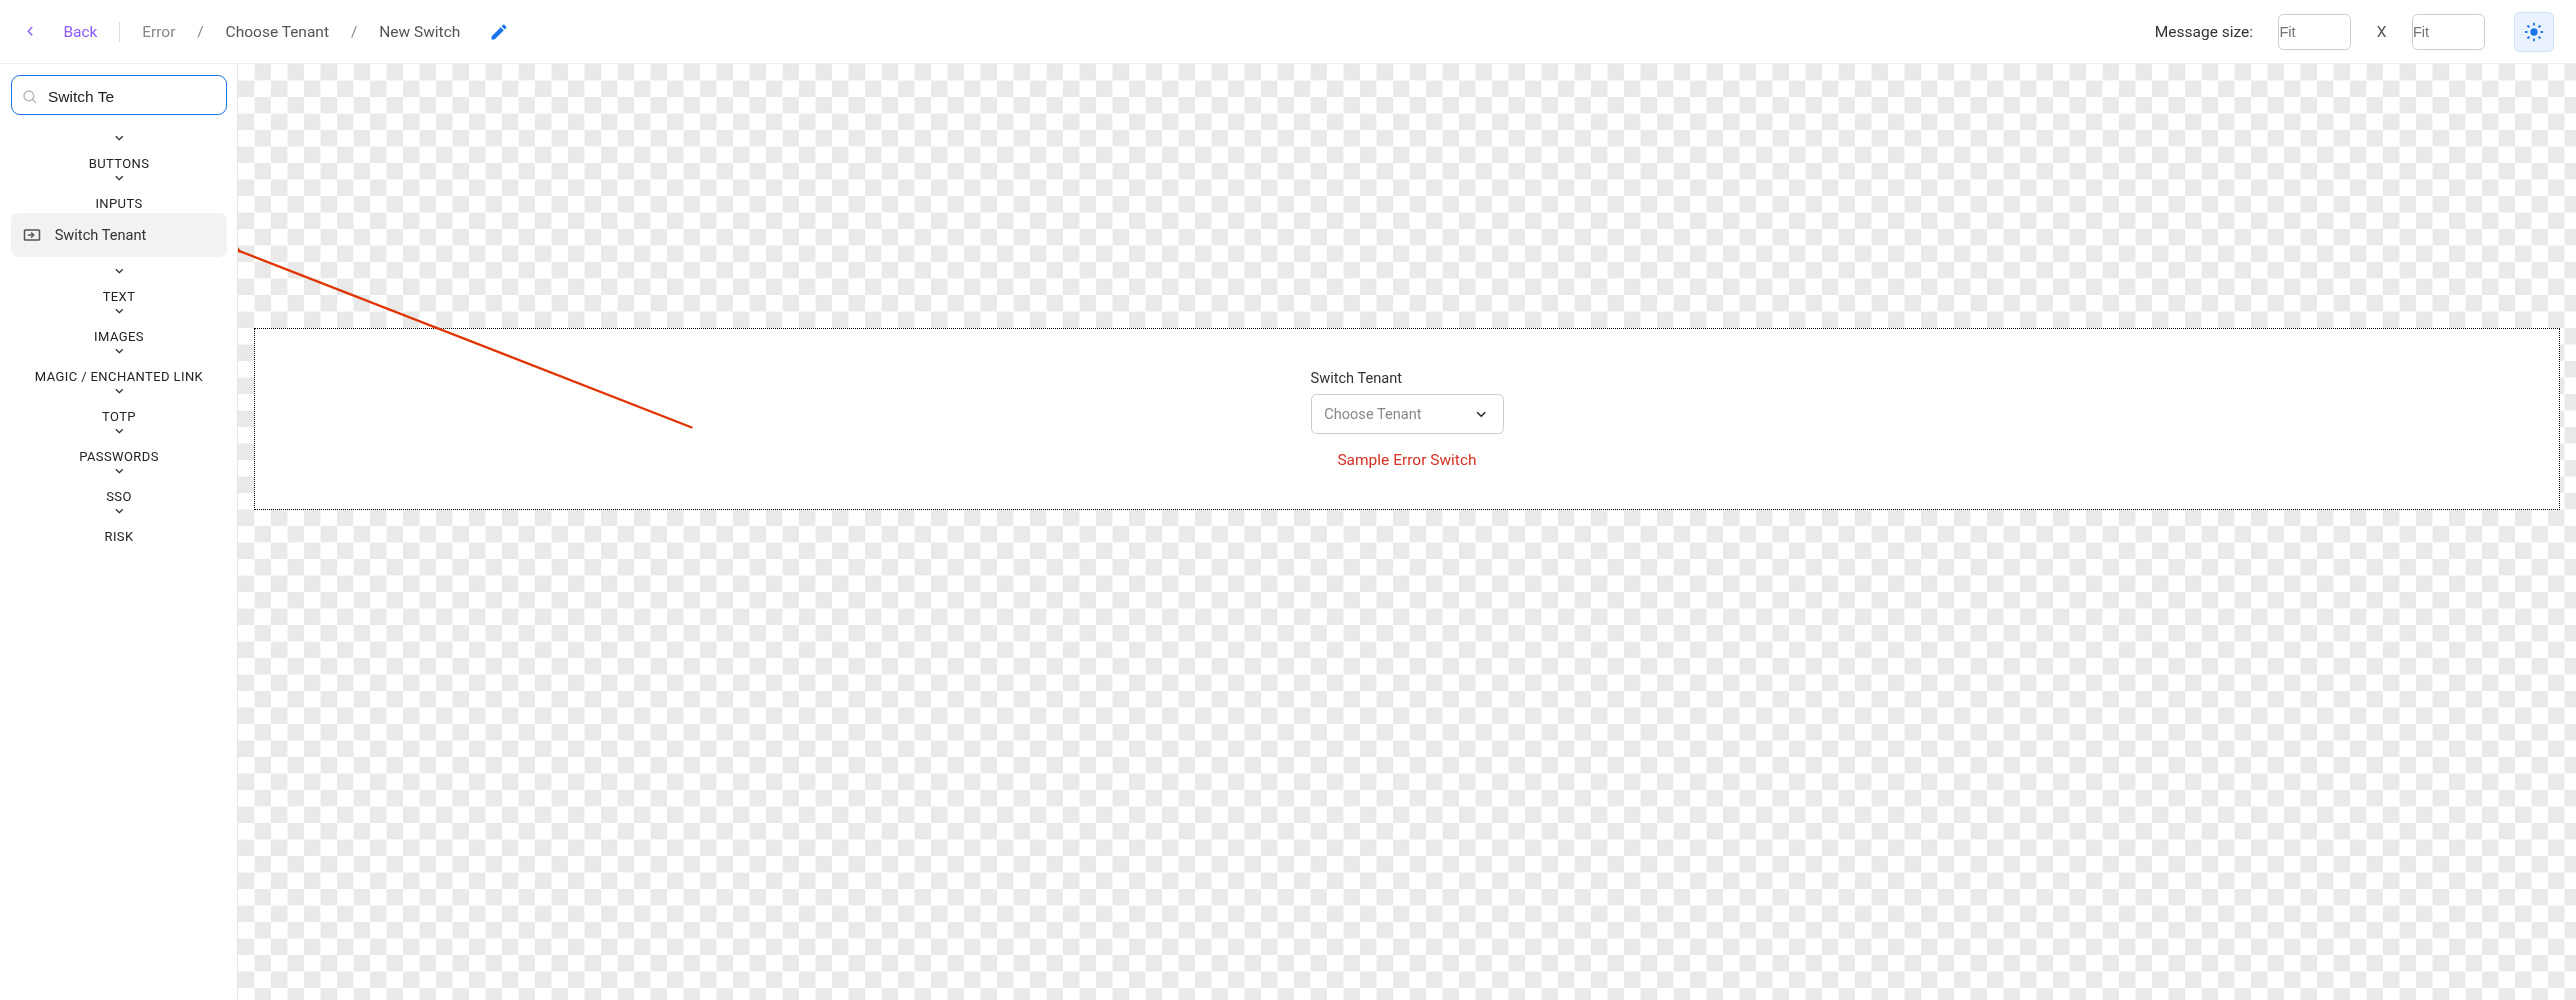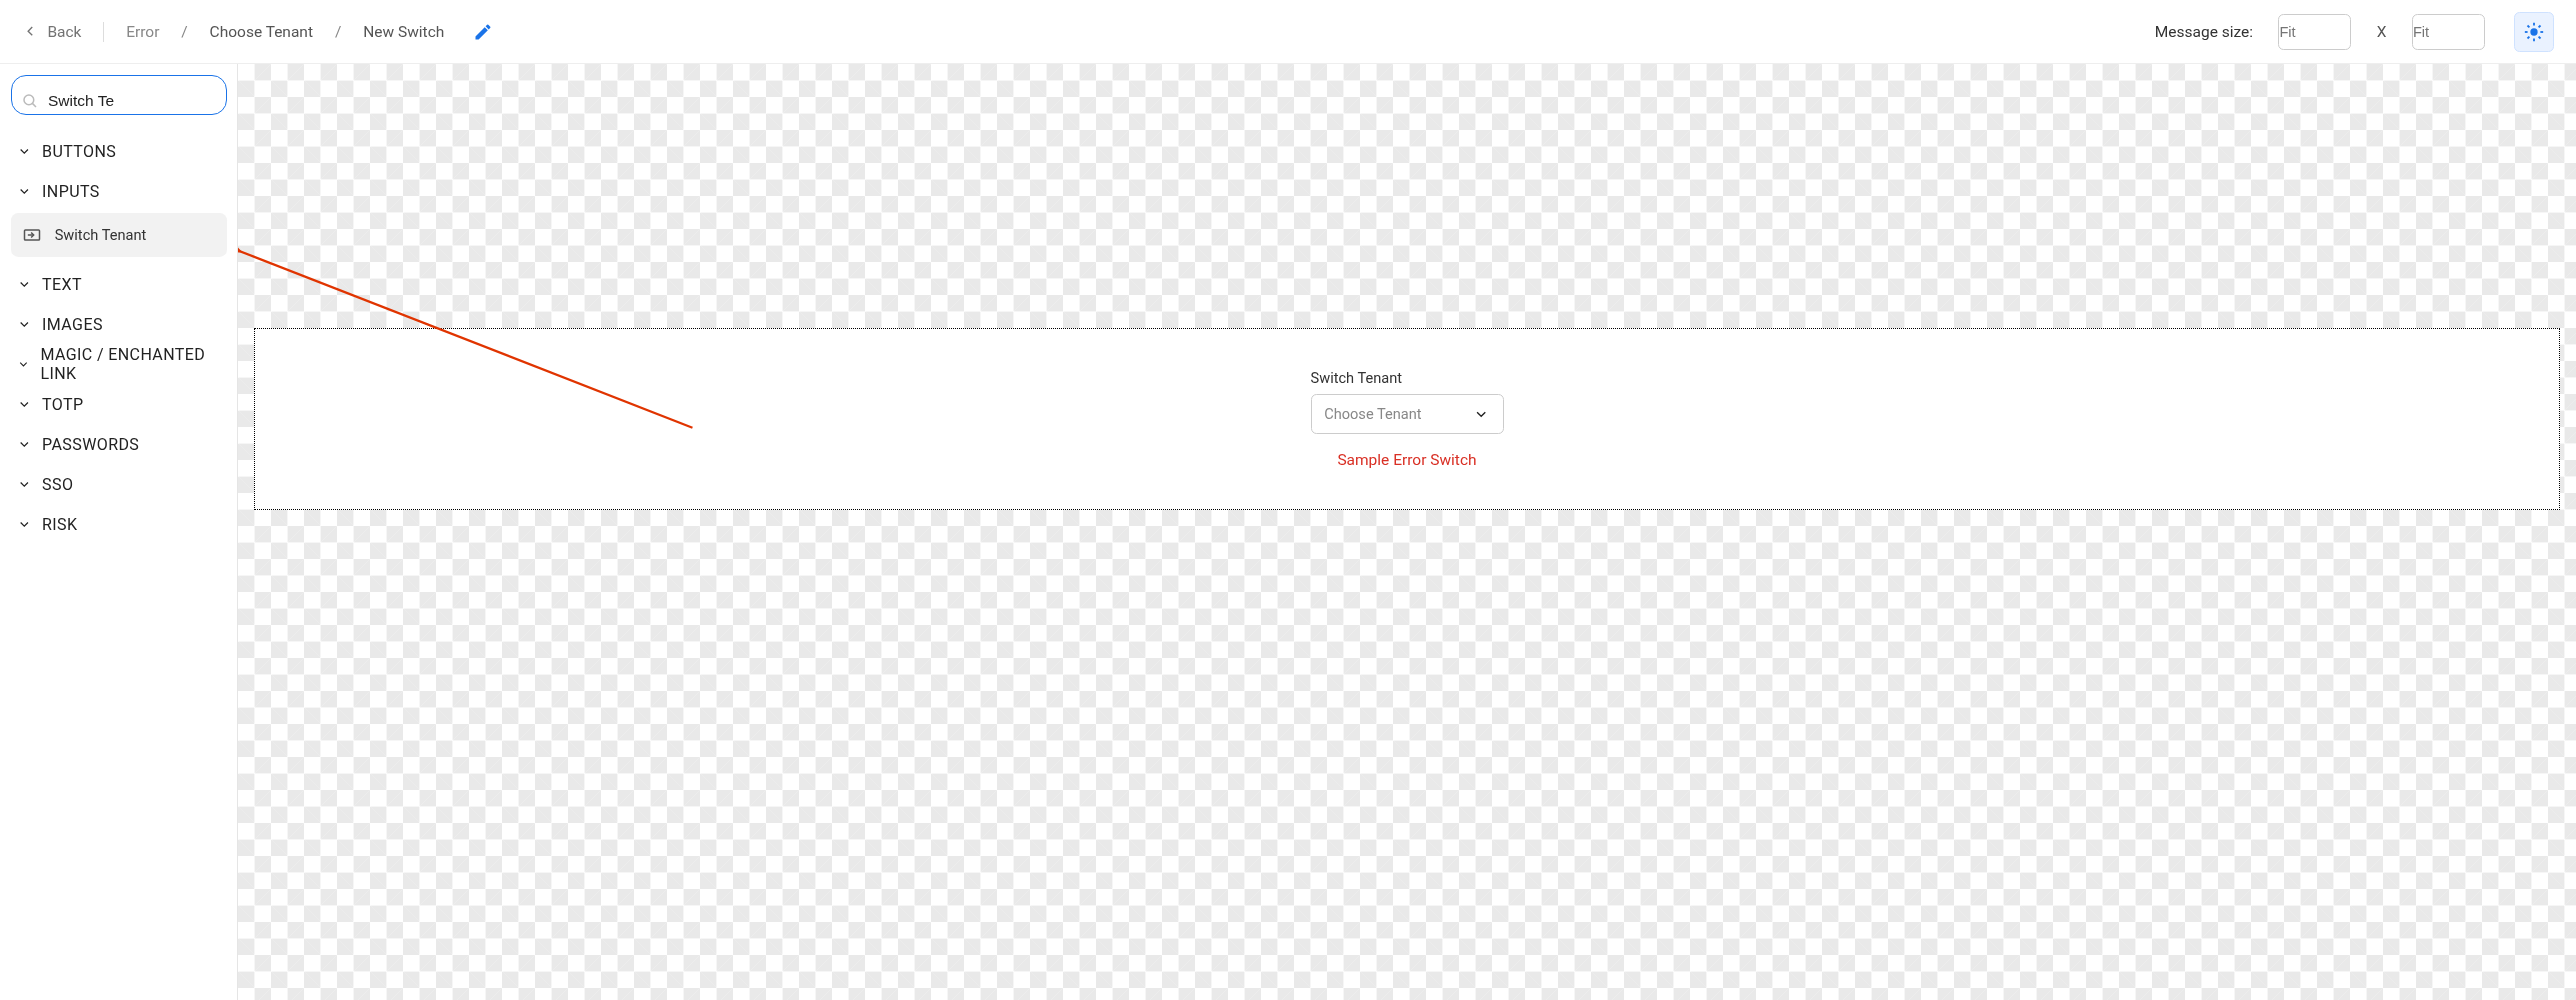--- a/index.html
+++ b/index.html
@@ -9,21 +9,21 @@
   
   .topbar {
     height:64px;
     border-bottom:0.9px solid #eee;
     display:flex;
     align-items:center;
     padding:0 22px;
     gap:16.4px;
     font-size:15.5px;
   }
-  .back-link { display:flex; align-items:center; gap:9px; color:#737373; cursor:pointer; }
+  .back-link { display:flex; align-items:center; gap:25px; color:#8b5cf6; cursor:pointer; }
   .back-link svg { width:16.4px; height:16.4px; }
   .vdiv { width:0.9px; height:20px; background:#ddd; margin:0 5.5px; }
   .crumb { color:#555; }
   .crumb.dim { color:#888; }
   .crumb-sep { color:#888; margin:0 5.5px; }
   .edit-btn { margin-left:12.7px; color:#1a73e8; cursor:pointer; display:flex; }
   .edit-btn svg { width:20px; height:20px; }
   .spacer { flex:1; }
   .preview-label { color:#333; margin-right:9px; }
   .fit-input {
@@ -44,35 +44,35 @@
     width:238px; flex:0 0 238px; border-right:0; padding:11px 11px 0 11px;
     background:#fff; position:relative;
   }
   .sidebar::after{
     content:""; position:absolute; top:0; right:0; bottom:0; width:0.9px;
     background:linear-gradient(#e5e5e5,#e5e5e5);
     box-shadow:1.8px 0 3.6px rgba(0,0,0,.03);
   }
 
   .search-wrap {
-    display:flex; align-items:flex-start; gap:9px;
-    border:1.8px solid #1a73e8; border-radius:15px;
-    height:40px; padding:16px 9px;
+    display:flex; align-items:flex-end; gap:9px;
+    border:1.8px solid #1a73e8; border-radius:9px;
+    height:40px; padding:8px 9px;
   }
   .search-wrap svg.mag { width:18px; height:18px; color:#bbb; flex:0 0 auto; }
   .search-wrap input {
     flex:1; border:none; outline:none; font-size:15.5px; color:#222;
     background:transparent;
   }
   .search-wrap .clear { color:#1a73e8; cursor:pointer; font-size:16.4px; padding:1.8px 3.6px; }
 
   .cat {
     display:flex; align-items:center; gap:11px;
     height:40px; padding:0 5.5px; cursor:pointer;
-    font-size:16px; letter-spacing:0.4px; color:#222;
+    font-size:13px; letter-spacing:0.4px; color:#222;flex-direction:column;
   }
   .cat svg { width:14.6px; height:14.6px; }
   .cat-label { text-transform:uppercase; }
 
   .component-item {
     display:flex; align-items:center; gap:12.7px;
     height:44px; background:#f2f2f2; border-radius:7.3px;
     padding:0 11px; margin:1.8px 0 7.3px 0; cursor:grab;
     font-size:14.6px; color:#333;
   }

